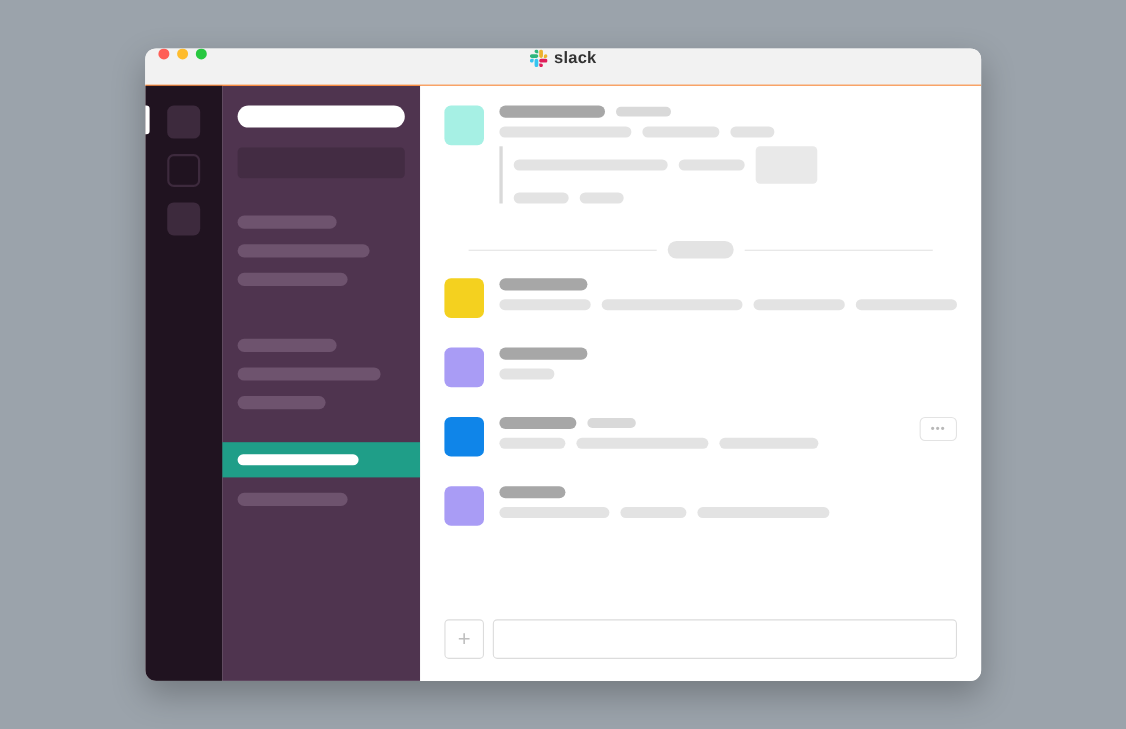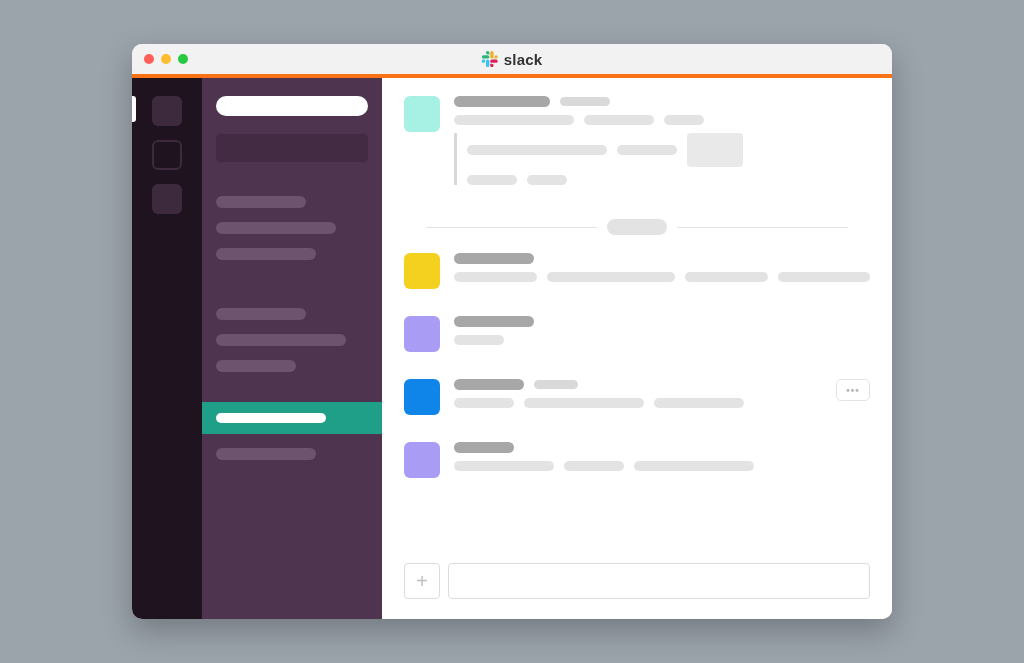--- a/index.html
+++ b/index.html
@@ -17,23 +17,23 @@
     background: #fff;
     border-radius: 10px;
     box-shadow: 0 12px 30px rgba(0,0,0,0.25);
     overflow: hidden;
     display: flex;
     flex-direction: column;
   }
   .titlebar {
     height: 34px;
     background: #f2f2f2;
-    border-bottom: 4px solid #f97316;
+    border-bottom: 1px solid #f97316;
     display: flex;
-    align-items: center;
+    align-items: flex-start;
     position: relative;
   }
   .dots { display: flex; gap: 7px; margin-left: 12px; }
   .dot { width: 10px; height: 10px; border-radius: 50%; }
   .brand {
     position: absolute; left: 50%; transform: translateX(-50%);
     display: flex; align-items: center; gap: 6px;
     font-weight: 700; font-size: 15px; color: #333;
     letter-spacing: 0.2px;
   }

